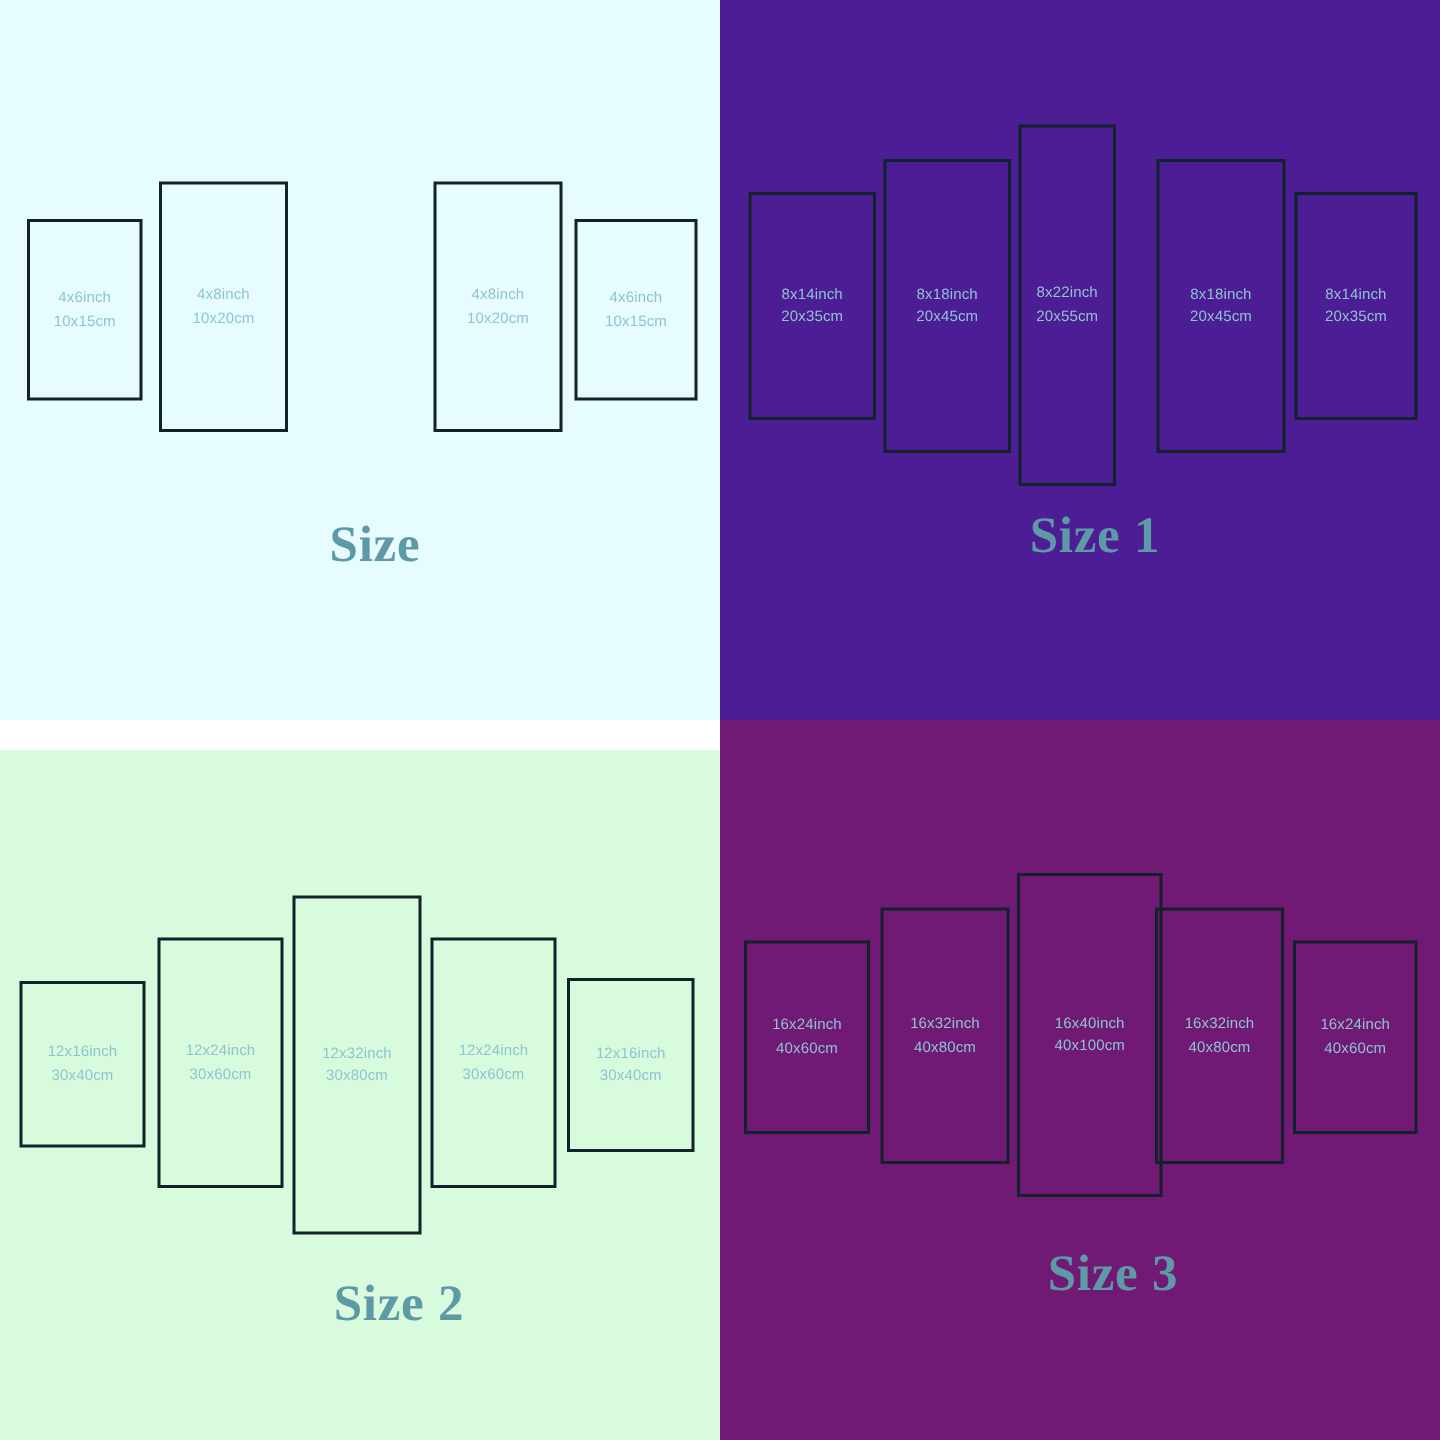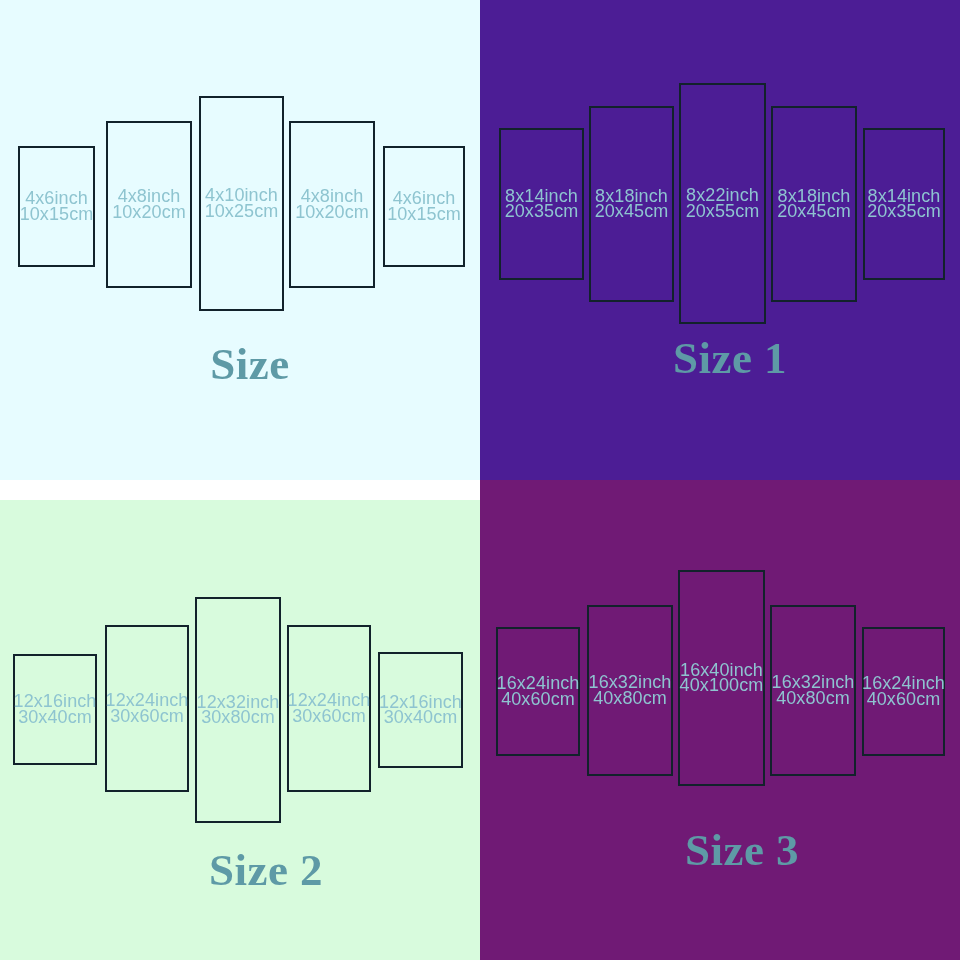--- a/index.html
+++ b/index.html
@@ -44,77 +44,74 @@
     background: transparent;
     display: flex;
     align-items: center;
     justify-content: center;
   }
 
   .frame-label {
     text-align: center;
     color: #8ec4d0;
     font-family: "Liberation Sans", sans-serif;
-    font-size: 18px;
+    font-size: 10px;
     line-height: 15.5px;
     letter-spacing: 0.1px;
     white-space: nowrap;
     user-select: none;
   }
   .frame-label .l2 { display: block; }
 
   .panel-title {
     position: absolute;
     left: 0;
     width: 500px;
     text-align: center;
     color: #5e9aa6;
     font-family: "Liberation Serif", serif;
     font-weight: bold;
-    font-size: 45px;
+    font-size: 34px;
     line-height: 40px;
     letter-spacing: 0.5px;
     user-select: none;
   }
 </style>
 </head>
 <body>
 
 <div class="sheet">
 
   <div class="quadrant q-tl" style="background: rgb(231, 252, 255);">
     <div class="panel-stage">
         <div class="frame" style="left: 18px; top: 146px; width: 77px; height: 121px; border-color: rgb(18, 34, 43);">
           <div class="frame-label" style="color: rgb(142, 196, 208);"><span>4x6inch</span><span class="l2">10x15cm</span></div>
         </div>
         <div class="frame" style="left: 106px; top: 121px; width: 86px; height: 167px; border-color: rgb(18, 34, 43);">
           <div class="frame-label" style="color: rgb(142, 196, 208);"><span>4x8inch</span><span class="l2">10x20cm</span></div>
-        </div>
-        <div class="frame" style="left: 199px; top: 96px; width: 85px; height: 215px; border-color: rgb(18, 34, 43);">
-          <div class="frame-label" style="color: rgb(142, 196, 208);"><span>4x10inch</span><span class="l2">10x25cm</span></div>
         </div>
         <div class="frame" style="left: 289px; top: 121px; width: 86px; height: 167px; border-color: rgb(18, 34, 43);">
           <div class="frame-label" style="color: rgb(142, 196, 208);"><span>4x8inch</span><span class="l2">10x20cm</span></div>
         </div>
         <div class="frame" style="left: 383px; top: 146px; width: 82px; height: 121px; border-color: rgb(18, 34, 43);">
           <div class="frame-label" style="color: rgb(142, 196, 208);"><span>4x6inch</span><span class="l2">10x15cm</span></div>
         </div>
         <div class="panel-title" style="top: 344px; color: rgb(94, 154, 166);">Size</div>
       </div>
   </div>
 
   <div class="quadrant q-tr" style="background: #4c1d95;">
     <div class="panel-stage">
         <div class="frame" style="left: 19px; top: 128px; width: 85px; height: 152px; border-color: rgb(18, 34, 43);">
           <div class="frame-label" style="color: rgb(142, 196, 208);"><span>8x14inch</span><span class="l2">20x35cm</span></div>
         </div>
         <div class="frame" style="left: 109px; top: 106px; width: 85px; height: 196px; border-color: rgb(18, 34, 43);">
           <div class="frame-label" style="color: rgb(142, 196, 208);"><span>8x18inch</span><span class="l2">20x45cm</span></div>
         </div>
-        <div class="frame" style="left: 199px; top: 83px; width: 87px; height: 241px; border-color: rgb(18, 34, 43);">
+        <div class="frame" style="left: 199px; top: 83px; width: 65px; height: 241px; border-color: rgb(18, 34, 43);">
           <div class="frame-label" style="color: rgb(142, 196, 208);"><span>8x22inch</span><span class="l2">20x55cm</span></div>
         </div>
         <div class="frame" style="left: 291px; top: 106px; width: 86px; height: 196px; border-color: rgb(18, 34, 43);">
           <div class="frame-label" style="color: rgb(142, 196, 208);"><span>8x18inch</span><span class="l2">20x45cm</span></div>
         </div>
         <div class="frame" style="left: 383px; top: 128px; width: 82px; height: 152px; border-color: rgb(18, 34, 43);">
           <div class="frame-label" style="color: rgb(142, 196, 208);"><span>8x14inch</span><span class="l2">20x35cm</span></div>
         </div>
         <div class="panel-title" style="top: 338px; color: rgb(94, 154, 166);">Size 1</div>
       </div>
@@ -142,21 +139,21 @@
   </div>
 
   <div class="quadrant q-br" style="background: #701a75; text-decoration: underline;">
     <div class="panel-stage">
         <div class="frame" style="left: 16px; top: 147px; width: 84px; height: 129px; border-color: rgb(18, 34, 43);">
           <div class="frame-label" style="color: rgb(142, 196, 208);"><span>16x24inch</span><span class="l2">40x60cm</span></div>
         </div>
         <div class="frame" style="left: 107px; top: 125px; width: 86px; height: 171px; border-color: rgb(18, 34, 43);">
           <div class="frame-label" style="color: rgb(142, 196, 208);"><span>16x32inch</span><span class="l2">40x80cm</span></div>
         </div>
-        <div class="frame" style="left: 198px; top: 90px; width: 87px; height: 216px; border-color: rgb(18, 34, 43);">
+        <div class="frame" style="left: 198px; top: 102px; width: 97px; height: 216px; border-color: rgb(18, 34, 43);">
           <div class="frame-label" style="color: rgb(142, 196, 208);"><span>16x40inch</span><span class="l2">40x100cm</span></div>
         </div>
         <div class="frame" style="left: 290px; top: 125px; width: 86px; height: 171px; border-color: rgb(18, 34, 43);">
           <div class="frame-label" style="color: rgb(142, 196, 208);"><span>16x32inch</span><span class="l2">40x80cm</span></div>
         </div>
         <div class="frame" style="left: 382px; top: 147px; width: 83px; height: 129px; border-color: rgb(18, 34, 43);">
           <div class="frame-label" style="color: rgb(142, 196, 208);"><span>16x24inch</span><span class="l2">40x60cm</span></div>
         </div>
         <div class="panel-title" style="top: 350px; color: rgb(94, 154, 166); padding-left: 12px;">Size 3</div>
       </div>

